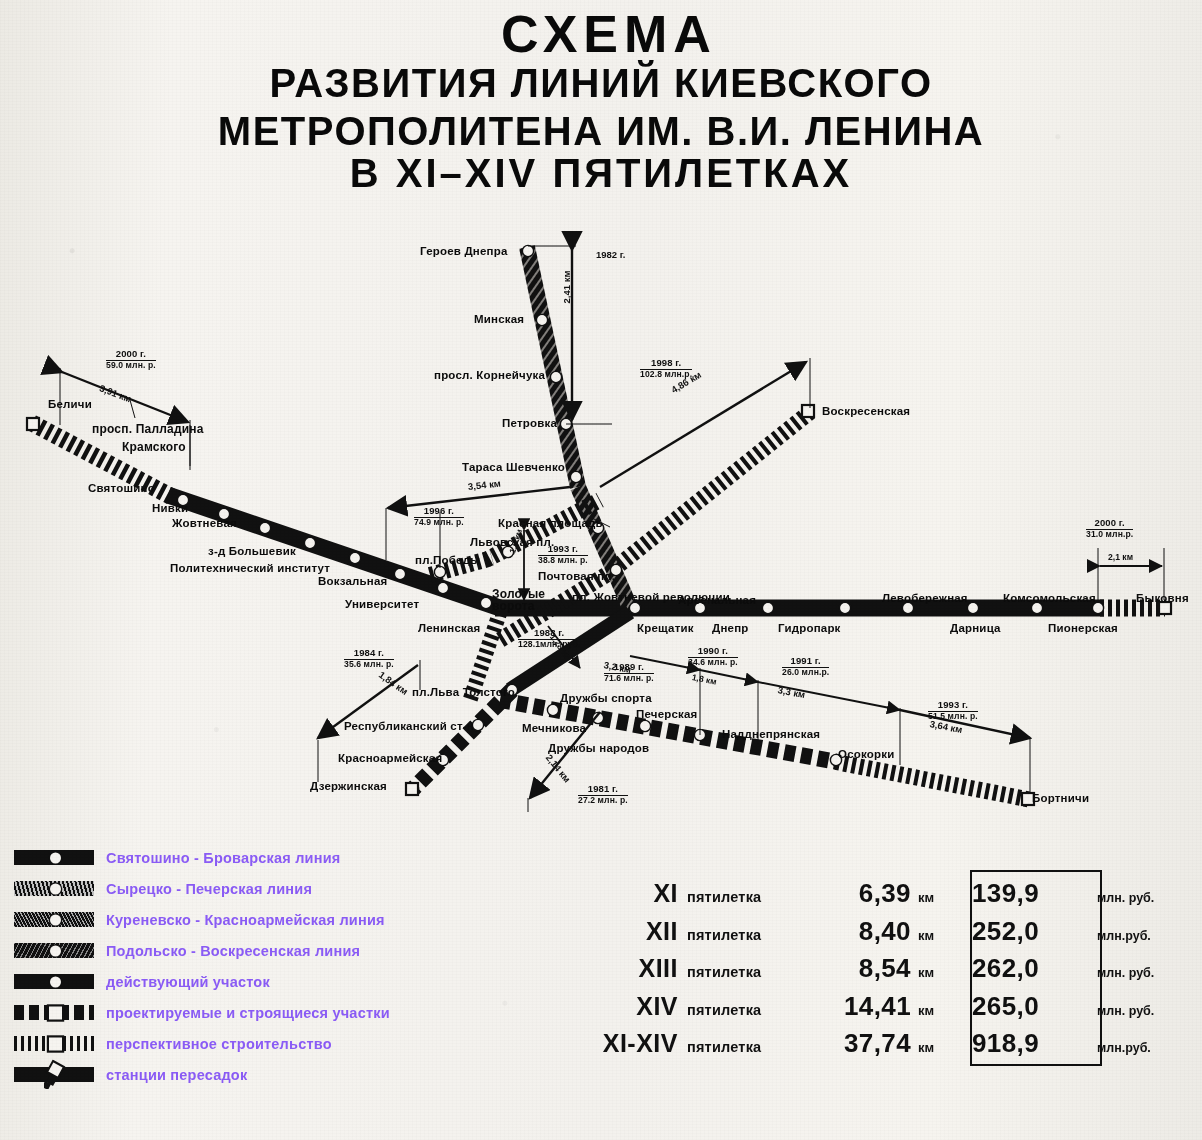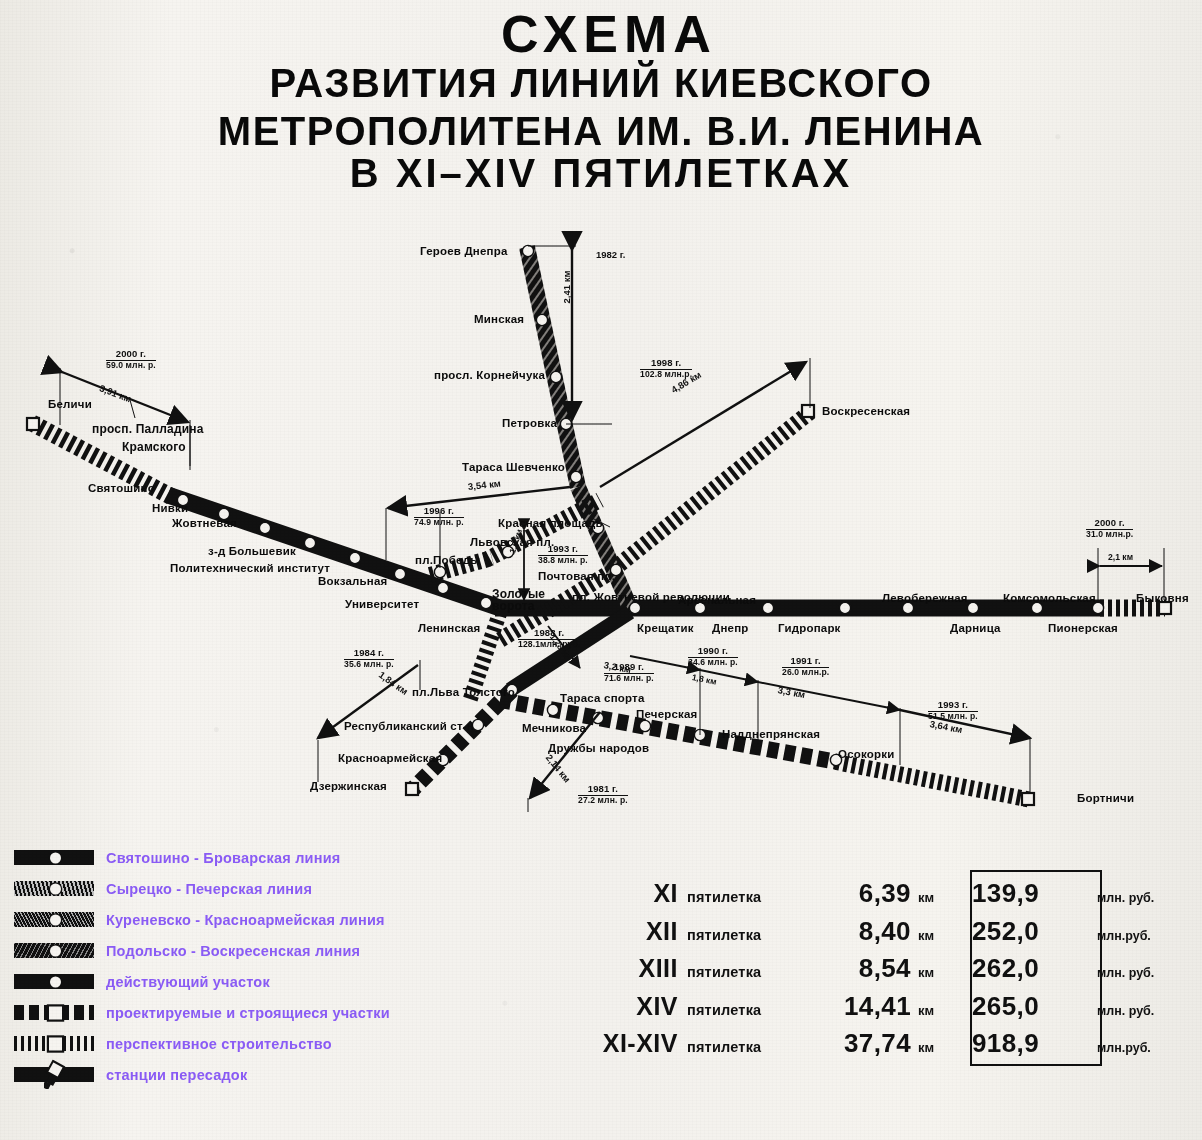--- a/index.html
+++ b/index.html
@@ -315,27 +315,27 @@
 <div class="st" style="left:498px;top:517px;">Красная площадь</div>
 <div class="st" style="left:470px;top:536px;">Львовская пл.</div>
 <div class="st" style="left:538px;top:570px;">Почтовая пл.</div>
 <div class="st" style="left:572px;top:591px;">пл. Жовтневой революции</div>
 <div class="st" style="left:822px;top:405px;">Воскресенская</div>
 
 <div class="st" style="left:412px;top:686px;">пл.Льва Толстого</div>
 <div class="st" style="left:344px;top:720px;">Республиканский ст-н</div>
 <div class="st" style="left:338px;top:752px;">Красноармейская</div>
 <div class="st" style="left:310px;top:780px;">Дзержинская</div>
-<div class="st" style="left:560px;top:692px;">Тараса спорта</div>
+<div class="st" style="left:560px;top:692px;">Дружбы спорта</div>
 <div class="st" style="left:522px;top:722px;">Мечникова</div>
 <div class="st" style="left:548px;top:742px;">Дружбы народов</div>
 <div class="st" style="left:636px;top:708px;">Печерская</div>
 <div class="st" style="left:722px;top:728px;">Надднепрянская</div>
 <div class="st" style="left:838px;top:748px;">Осокорки</div>
-<div class="st" style="left:1032px;top:792px;padding-left:45px;">Бортничи</div>
+<div class="st" style="left:1032px;top:792px;">Бортничи</div>
 
 <div class="ann" style="left:106px;top:349px;">
   <span class="yr">2000 г.</span>
   <span class="mo">59.0 млн. р.</span>
 </div>
 <div class="ann" style="left:640px;top:358px;">
   <span class="yr">1998 г.</span>
   <span class="mo">102.8 млн.р.</span>
 </div>
 <div class="ann" style="left:414px;top:506px;">

